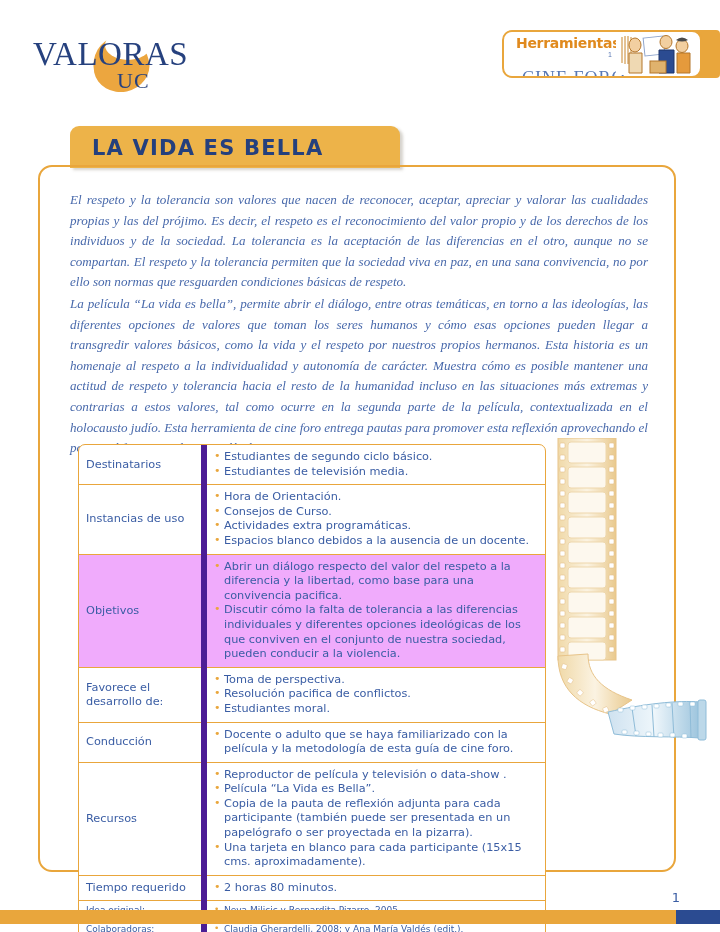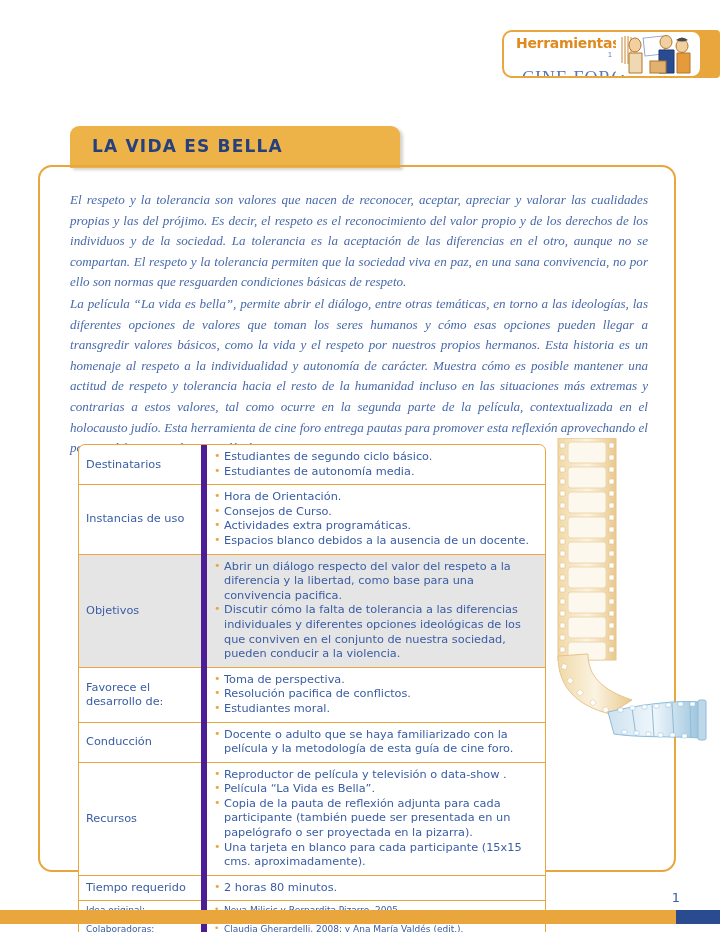--- a/index.html
+++ b/index.html
@@ -71,21 +71,21 @@
   .title-banner{
     position:absolute;left:70px;top:126px;
     width:330px;height:42px;
     background:#edb349;
     border-radius:9px 9px 0 0;
     box-shadow:3px 2px 3px rgba(120,110,90,.30);
   }
   .title-text{
     position:absolute;left:22px;top:10px;
     font-family:"DejaVu Sans", sans-serif;
-    font-size:17px;font-weight:bold;
+    font-size:21px;font-weight:bold;
     color:#25407d;letter-spacing:1.2px;
   }
 
   
   .panel{
     position:absolute;left:38px;top:165px;
     width:634px;height:703px;
     border:2px solid #e9a63c;
     border-radius:14px;
     background:transparent;
@@ -135,21 +135,21 @@
     color:#3a5da4;
     font-family:"DejaVu Sans", sans-serif;
     line-height:14.6px;
   }
   .val ul{margin:0;padding:0;list-style:none;}
   .val li{position:relative;padding-left:10px;}
   .val li:before{
     content:"•";position:absolute;left:0;top:-1px;
     color:#e9a63c;font-size:11px;
   }
-  .row-hl td{background:#e5e5e5;}
+  .row-hl td{background:#f0abfc;}
   .small td{padding:3px 7px;}
   .small .lbl,.small .val{font-size:9px;line-height:12px;}
   .small .val li:before{font-size:9px;}
 
   
   .film{position:absolute;left:548px;top:438px;width:172px;height:345px;}
 
   
   .page-num{
     position:absolute;right:40px;top:890px;
@@ -161,20 +161,26 @@
   }
   .bar-navy{
     position:absolute;left:676px;top:910px;width:44px;height:14px;background:#2b4b91;
   }
 </style>
 </head>
 <body>
 
 <div class="header">
 
+  <div class="logo">
+    <div class="logo-blob"></div>
+    <div class="logo-blob2"></div>
+    <div class="logo-valoras">VALORAS</div>
+    <div class="logo-uc">UC</div>
+  </div>
 
   <div class="badge-strip"></div>
 
   <div class="badge">
     <div class="badge-herr">Herramientas</div>
     <div class="badge-cine">CINE FORO</div>
     <div class="badge-sup">1</div>
 
     <svg class="badge-people" viewBox="0 0 80 42">
       <rect x="0" y="0" width="80" height="42" fill="#ffffff"></rect>
@@ -214,21 +220,21 @@
 </div>
 
 <div class="tbl">
   <table>
     <tbody id="tbl-body">
         <tr>
           <td class="lbl">Destinatarios</td>
           <td class="val">
             <ul>
               <li>Estudiantes de segundo ciclo básico.</li>
-              <li>Estudiantes de autonomía media.</li>
+              <li>Estudiantes de televisión media.</li>
             </ul>
           </td>
         </tr>
         <tr>
           <td class="lbl">Instancias de uso</td>
           <td class="val">
             <ul>
               <li>Hora de Orientación.</li>
               <li>Consejos de Curso.</li>
               <li>Actividades extra programáticas.</li>

